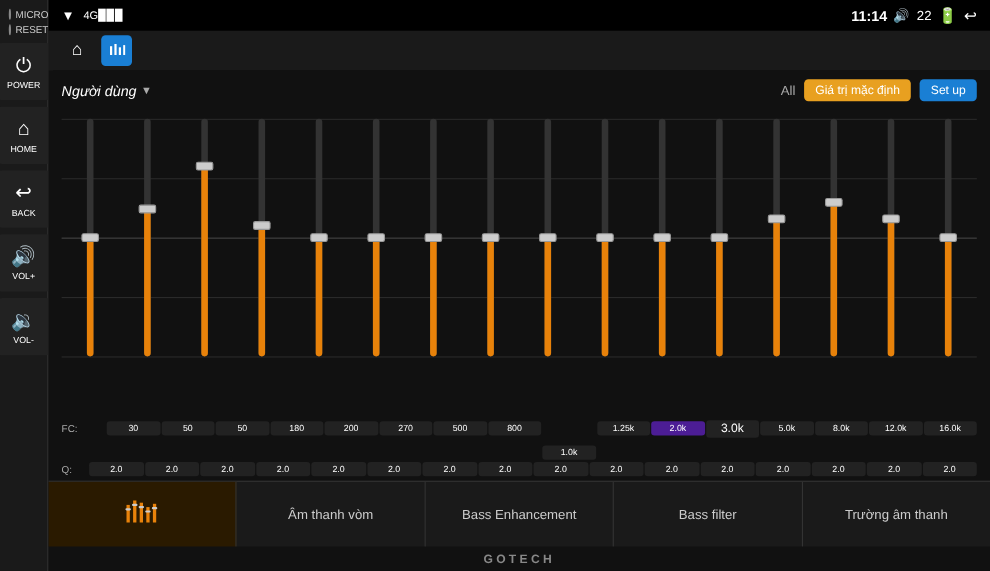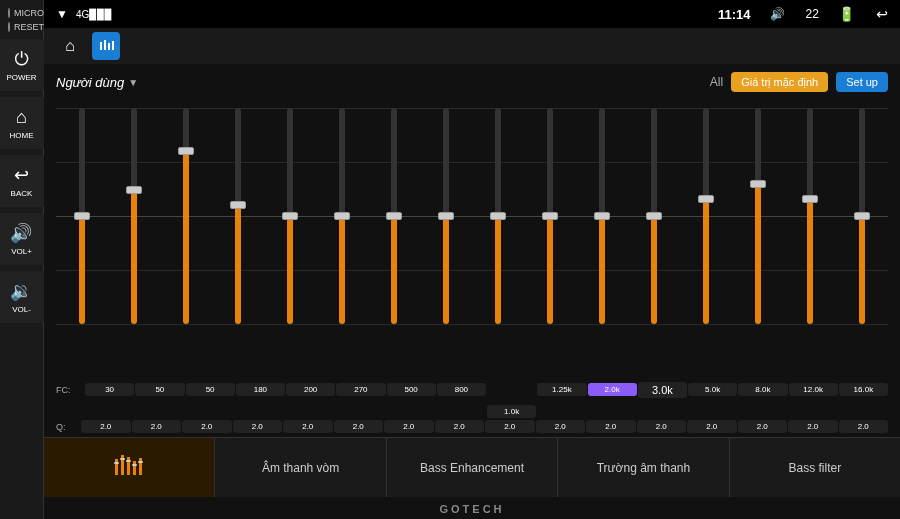--- a/index.html
+++ b/index.html
@@ -73,21 +73,21 @@
       flex-shrink: 0;
     }
     .status-left {
       display: flex;
       align-items: center;
       gap: 8px;
     }
     .status-right {
       display: flex;
       align-items: center;
-      gap: 20px;
+      gap: 6px;
       color: #fff;
       font-size: 12px;
       margin-left: 46px;
     }
     .time-text {
       font-size: 13px;
       font-weight: bold;
       color: #fff;
     }
 
@@ -422,32 +422,32 @@
         <div style="position:absolute;bottom:0;left:0;right:0;height:108px;background:#e8820a;border-radius:3px;"></div>
         <div style="position:absolute;bottom:104px;left:50%;transform:translateX(-50%);width:16px;height:8px;background:#ccc;border-radius:2px;border:1px solid #999;"></div>
       </div>
     </div>
               </div>
           </div>
         </div>
 
         <div id="fc-row" style="display:flex;align-items:center;margin-top:4px;gap:1px;">
 
-        <span style="color: rgb(170, 170, 170); font-size: 9px; width: 28px; flex-shrink: 0;">FC:</span>
+        <span style="color: rgb(170, 170, 170); font-size: 9px; width: 40px; flex-shrink: 0;">FC:</span>
             <div style="flex: 1 1 0%; text-align: center; color: rgb(255, 255, 255); font-size: 8px; background: rgb(34, 34, 34); border-radius: 3px; padding: 2px 0px;">30</div>
             <div style="flex: 1 1 0%; text-align: center; color: rgb(255, 255, 255); font-size: 8px; background: rgb(34, 34, 34); border-radius: 3px; padding: 2px 0px;">50</div>
             <div style="flex: 1 1 0%; text-align: center; color: rgb(255, 255, 255); font-size: 8px; background: rgb(34, 34, 34); border-radius: 3px; padding: 2px 0px;">50</div>
             <div style="flex: 1 1 0%; text-align: center; color: rgb(255, 255, 255); font-size: 8px; background: rgb(34, 34, 34); border-radius: 3px; padding: 2px 0px;">180</div>
             <div style="flex: 1 1 0%; text-align: center; color: rgb(255, 255, 255); font-size: 8px; background: rgb(34, 34, 34); border-radius: 3px; padding: 2px 0px;">200</div>
             <div style="flex: 1 1 0%; text-align: center; color: rgb(255, 255, 255); font-size: 8px; background: rgb(34, 34, 34); border-radius: 3px; padding: 2px 0px;">270</div>
             <div style="flex: 1 1 0%; text-align: center; color: rgb(255, 255, 255); font-size: 8px; background: rgb(34, 34, 34); border-radius: 3px; padding: 2px 0px;">500</div>
             <div style="flex: 1 1 0%; text-align: center; color: rgb(255, 255, 255); font-size: 8px; background: rgb(34, 34, 34); border-radius: 3px; padding: 2px 0px;">800</div>
             <div style="flex: 1 1 0%; text-align: center; color: rgb(255, 255, 255); font-size: 8px; background: rgb(34, 34, 34); border-radius: 3px; padding: 2px 0px; margin-top: 44px;">1.0k</div>
             <div style="flex: 1 1 0%; text-align: center; color: rgb(255, 255, 255); font-size: 8px; background: rgb(34, 34, 34); border-radius: 3px; padding: 2px 0px;">1.25k</div>
-            <div style="flex: 1 1 0%; text-align: center; color: rgb(255, 255, 255); font-size: 8px; background: #8b5cf6; border-radius: 3px; padding: 2px 0px;">2.0k</div>
+            <div style="flex: 1 1 0%; text-align: center; color: rgb(255, 255, 255); font-size: 8px; background: #4c1d95; border-radius: 3px; padding: 2px 0px;">2.0k</div>
             <div style="flex: 1 1 0%; text-align: center; color: rgb(255, 255, 255); font-size: 11px; background: rgb(34, 34, 34); border-radius: 3px; padding: 2px 0px;">3.0k</div>
             <div style="flex: 1 1 0%; text-align: center; color: rgb(255, 255, 255); font-size: 8px; background: rgb(34, 34, 34); border-radius: 3px; padding: 2px 0px;">5.0k</div>
             <div style="flex: 1 1 0%; text-align: center; color: rgb(255, 255, 255); font-size: 8px; background: rgb(34, 34, 34); border-radius: 3px; padding: 2px 0px;">8.0k</div>
             <div style="flex: 1 1 0%; text-align: center; color: rgb(255, 255, 255); font-size: 8px; background: rgb(34, 34, 34); border-radius: 3px; padding: 2px 0px;">12.0k</div>
             <div style="flex: 1 1 0%; text-align: center; color: rgb(255, 255, 255); font-size: 8px; background: rgb(34, 34, 34); border-radius: 3px; padding: 2px 0px;">16.0k</div>
           </div>
 
         <div id="q-row" style="display:flex;align-items:center;margin-top:2px;gap:1px;">
 
         <span style="color: rgb(170, 170, 170); font-size: 9px; width: 24px; flex-shrink: 0;">Q:</span>
@@ -488,24 +488,24 @@
           </svg>
         </span>
       </div>
       <div class="tab-item">
         <span>Âm thanh vòm</span>
       </div>
       <div class="tab-item">
         <span>Bass Enhancement</span>
       </div>
       <div class="tab-item">
+        <span>Bass filter</span>
+      </div>
+      <div class="tab-item">
         <span>Trường âm thanh</span>
-      </div>
-      <div class="tab-item">
-        <span>Bass filter</span>
       </div>
     </div>
 
     <div style="background:#111;text-align:center;padding:2px 0;position:relative;">
       <span style="color:#888;font-size:11px;letter-spacing:3px;font-weight:bold;">GOTECH</span>
     </div>
 
   </div>
 
 </div>

